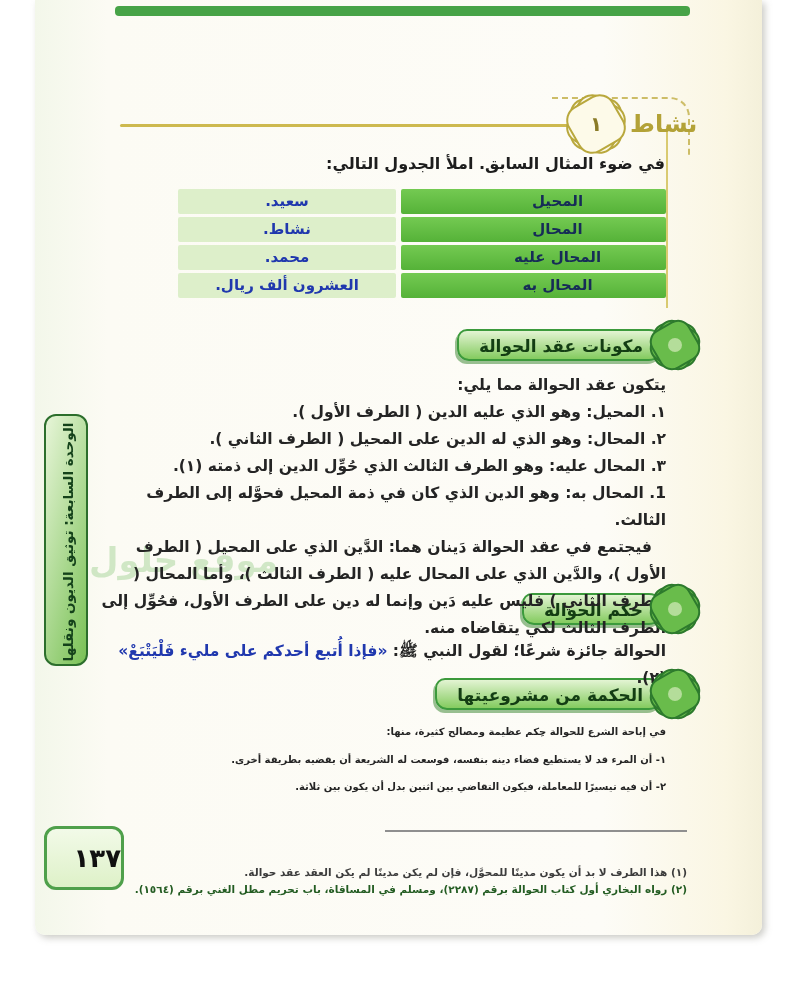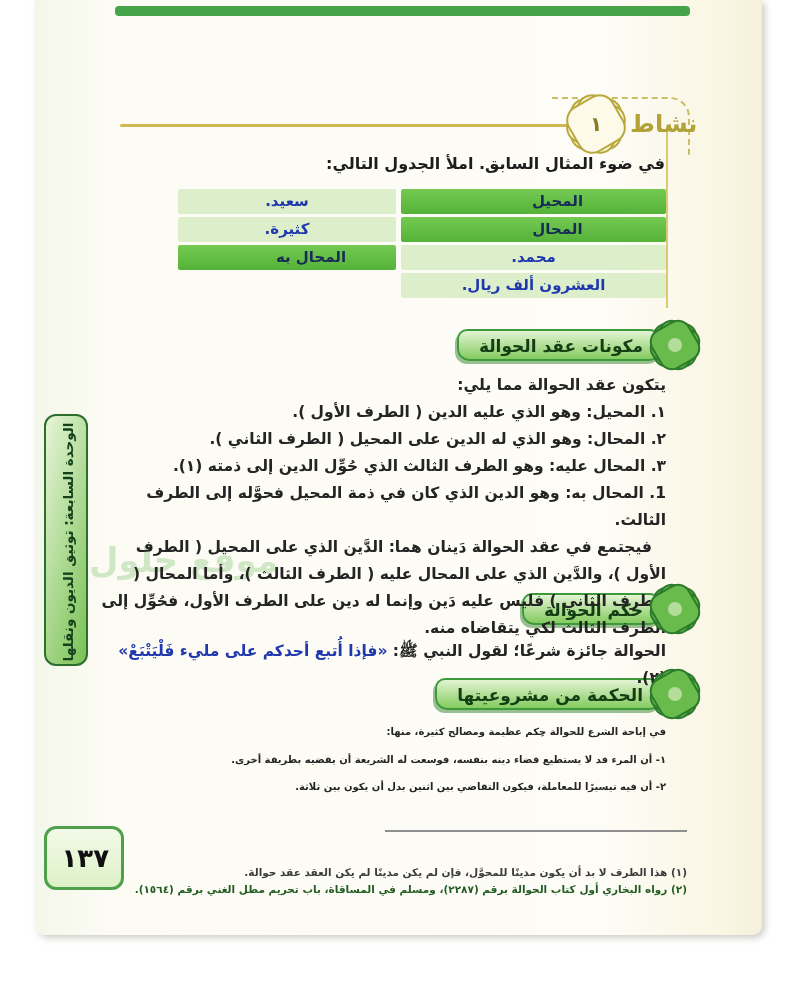--- a/index.html
+++ b/index.html
@@ -52,21 +52,21 @@
   .body-text .para{text-indent:14px;margin:0;}
   .blue{color:#2038ae;}
 
   .divider{position:absolute;left:385px;top:830px;width:302px;height:2px;background:#8f8f8f;}
   .footnotes{position:absolute;left:115px;top:836px;width:572px;direction:rtl;text-align:right;
              font-size:10.5px;font-weight:bold;line-height:17px;}
   .fn1{color:#3c3c3c;margin-top:28px;} .fn2{color:#235c22;}
 
   .pagenum{position:absolute;left:44px;top:826px;width:80px;height:64px;border:3px solid #4fa04b;
            border-radius:12px;background:linear-gradient(180deg,#f2fae8,#def1c8);
-           display:flex;align-items:center;justify-content:flex-end;padding-right:12px;
+           display:flex;align-items:center;justify-content:flex-end;
            font-size:26px;font-weight:bold;color:#101010;}
 
   .unit-tab{position:absolute;left:44px;top:414px;width:44px;height:252px;border:2px solid #2c6e2c;
             border-radius:12px;background:linear-gradient(105deg,#e7f5d8,#79c155);z-index:2;}
   .unit-tab .vtext{position:absolute;width:252px;height:44px;left:-104px;top:104px;
             transform:rotate(-90deg);direction:rtl;text-align:center;line-height:44px;
             font-size:13.5px;font-weight:bold;color:#14421a;white-space:nowrap;}
 
   .watermark{position:absolute;left:58px;top:540px;width:220px;direction:rtl;
              font-size:34px;font-weight:bold;color:#9ccf8e;opacity:.45;z-index:0;text-align:right;}
@@ -92,21 +92,22 @@
       <span>١</span>
     </span>
   </div>
 
   <div class="instruction">في ضوء المثال السابق. املأ الجدول التالي:</div>
 
   <div class="hv-table">
     <div class="cell head">المحيل</div>
     <div class="cell val">سعيد.</div>
     <div class="cell head">المحال</div>
-    <div class="cell val">كثيرة.</div>
+    <div class="cell val">نشاط.</div>
+    <div class="cell head">المحال عليه</div>
     <div class="cell val">محمد.</div>
     <div class="cell head">المحال به</div>
     <div class="cell val">العشرون ألف ريال.</div>
   </div>
 
   <div class="sec" style="top:323px;margin-left:28px;">
     <span class="pill">مكونات عقد الحوالة</span>
     <span class="flower">
         <i></i>
         <i class="r1"></i>

